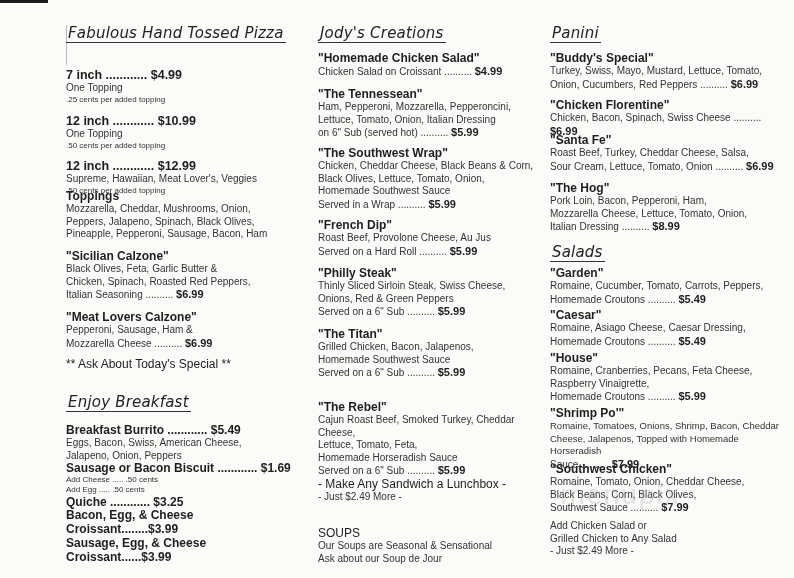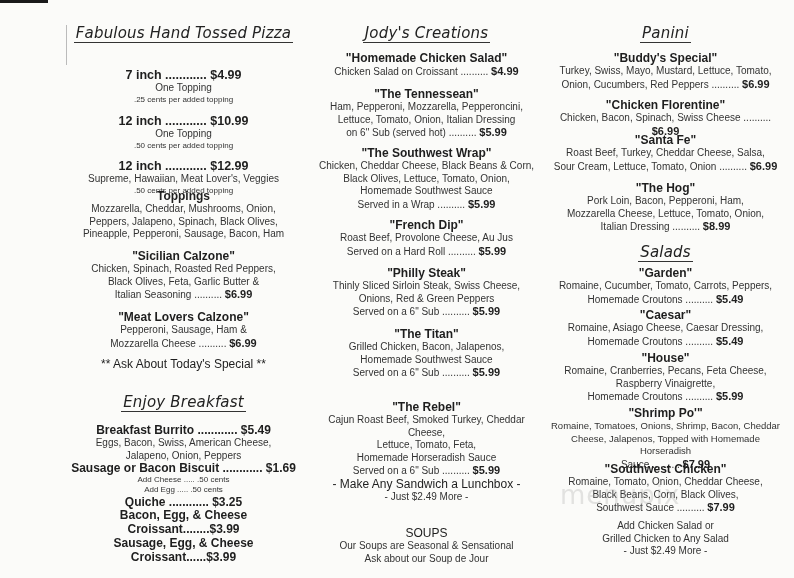--- a/index.html
+++ b/index.html
@@ -14,21 +14,21 @@
     .col { position: absolute; top: 0; text-align: center; }
     .col1 { left: 66px; width: 240px; }
     .col2 { left: 318px; width: 222px; }
     .col3 { left: 550px; width: 236px; }
     .heading {
       font-family: "DejaVu Sans", sans-serif; font-style: italic;
       font-size: 15px; color: #222; display: inline-block;
       border-bottom: 1.5px solid #333; padding: 0 2px 0 2px; line-height: 17px;
       letter-spacing: 0.2px;
     }
-    .block { position: absolute; left: 0; right: 5px; text-align: center; }
+    .block { position: absolute; left: 0; right: 5px; text-align: left; }
     .name { font-weight: bold; font-size: 12px; line-height: 14px; color: #1e1e1e; }
     .name.big { font-size: 12.5px; margin-top: 18px; }
     .desc { font-size: 10px; line-height: 12.5px; color: #333; }
     .tiny { font-size: 8px; line-height: 10px; color: #333; }
     .price { font-weight: bold; font-size: 11px; color: #1e1e1e; }
     .watermark {
       position: absolute; left: 560px; top: 480px;
       font-size: 26px; color: rgba(160,160,160,0.28); letter-spacing: 1px;
       font-family: "DejaVu Sans", sans-serif;
     }
@@ -60,22 +60,22 @@
 
   <div class="block" style="top:189px;">
     <div class="name">Toppings</div>
     <div class="desc">Mozzarella, Cheddar, Mushrooms, Onion,</div>
     <div class="desc">Peppers, Jalapeno, Spinach, Black Olives,</div>
     <div class="desc">Pineapple, Pepperoni, Sausage, Bacon, Ham</div>
   </div>
 
   <div class="block" style="top:249px;">
     <div class="name">"Sicilian Calzone"</div>
+    <div class="desc">Black Olives, Feta, Garlic Butter &amp;</div>
     <div class="desc">Chicken, Spinach, Roasted Red Peppers,</div>
-    <div class="desc">Black Olives, Feta, Garlic Butter &amp;</div>
     <div class="desc"><span>Italian Seasoning ..........</span> <span class="price">$6.99</span></div>
   </div>
 
   <div class="block" style="top:310px;">
     <div class="name">"Meat Lovers Calzone"</div>
     <div class="desc">Pepperoni, Sausage, Ham &amp;</div>
     <div class="desc"><span>Mozzarella Cheese ..........</span> <span class="price">$6.99</span></div>
   </div>
 
   <div class="block" style="top:357px;">

